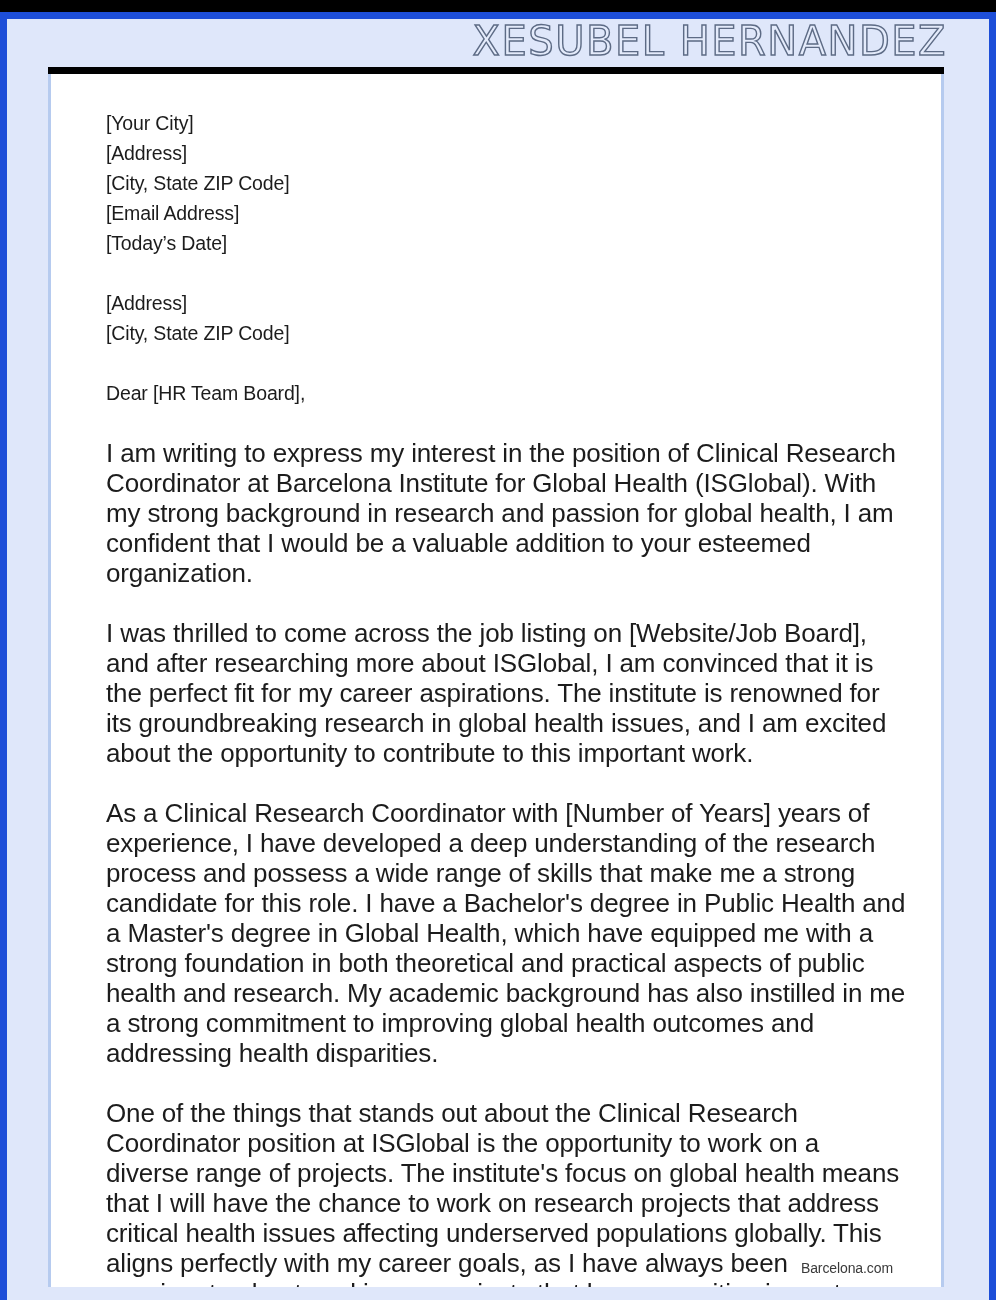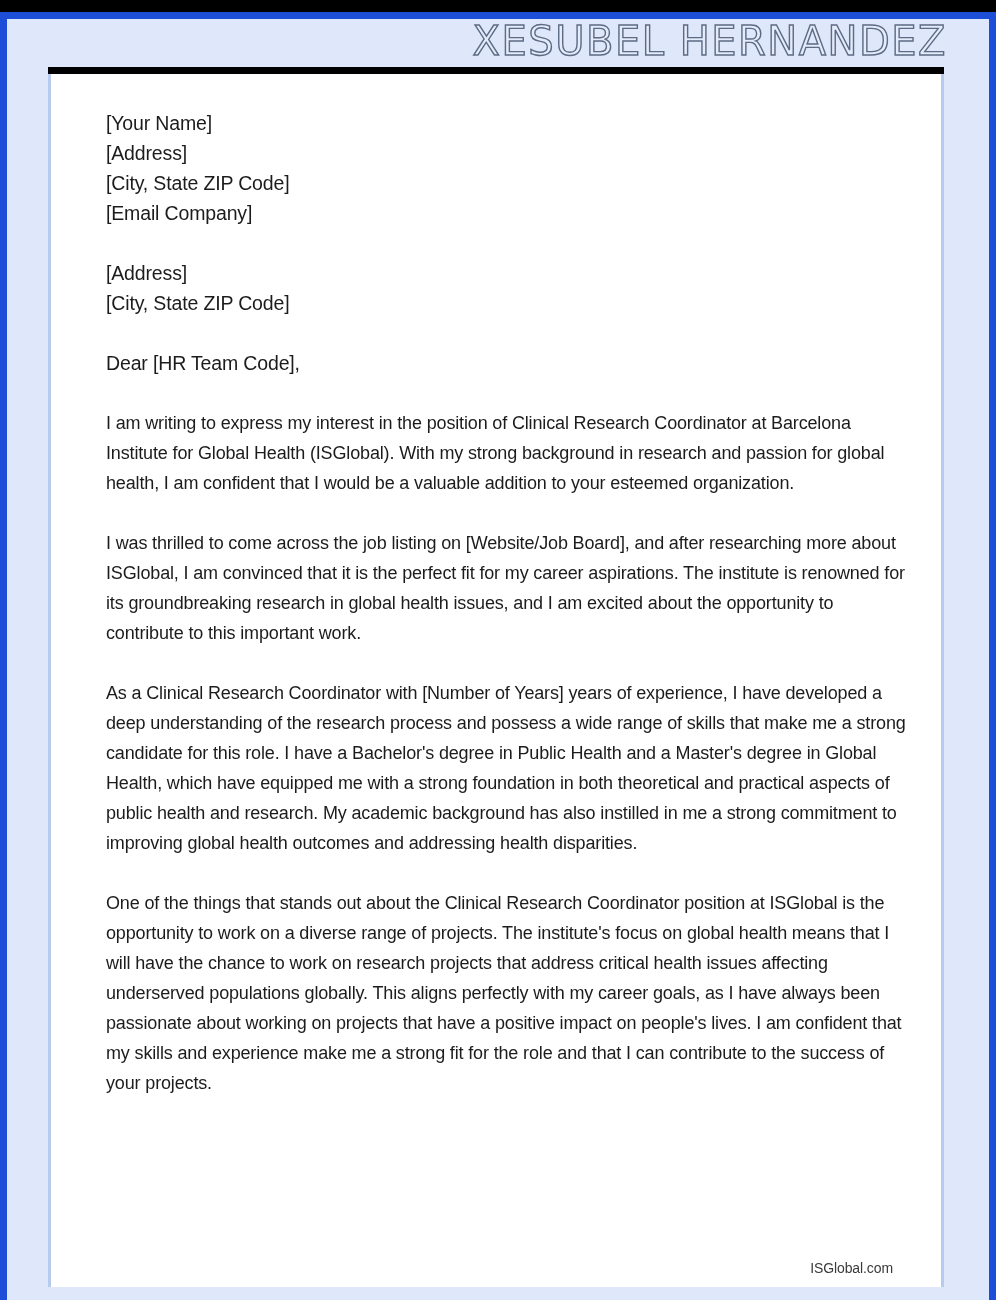--- a/index.html
+++ b/index.html
@@ -99,21 +99,21 @@
 
   .block {
     margin: 0 0 30px 0;
   }
   .block:last-child {
     margin-bottom: 0;
   }
 
   p.para {
     margin: 0 0 30px 0;
-    font-size: 18px;
+    font-size: 26px;
     line-height: 30px;
     color: #1c1c1c;
     letter-spacing: -0.15px;
     text-align: left;
   }
 
   #watermark {
     position: absolute;
     right: 48px;
     bottom: 10px;
@@ -147,42 +147,43 @@
       <div id="doc-title">XESUBEL HERNANDEZ</div>
     </div>
 
     <div id="page-top-rule"></div>
 
     <div id="page">
 
       <div id="page-body">
 
         <div class="block">
-          <div class="line">[Your Name]</div>
+          <div class="line">[Your City]</div>
           <div class="line">[Address]</div>
           <div class="line">[City, State ZIP Code]</div>
-          <div class="line">[Email Company]</div>
+          <div class="line">[Email Address]</div>
+          <div class="line">[Today’s Date]</div>
         </div>
 
         <div class="block">
           <div class="line">[Address]</div>
           <div class="line">[City, State ZIP Code]</div>
         </div>
 
         <div class="block">
-          <div class="line">Dear [HR Team Code],</div>
+          <div class="line">Dear [HR Team Board],</div>
         </div>
 
         <p class="para">I am writing to express my interest in the position of Clinical Research Coordinator at Barcelona Institute for Global Health (ISGlobal). With my strong background in research and passion for global health, I am confident that I would be a valuable addition to your esteemed organization.</p>
         <p class="para">I was thrilled to come across the job listing on [Website/Job Board], and after researching more about ISGlobal, I am convinced that it is the perfect fit for my career aspirations. The institute is renowned for its groundbreaking research in global health issues, and I am excited about the opportunity to contribute to this important work.</p>
         <p class="para">As a Clinical Research Coordinator with [Number of Years] years of experience, I have developed a deep understanding of the research process and possess a wide range of skills that make me a strong candidate for this role. I have a Bachelor's degree in Public Health and a Master's degree in Global Health, which have equipped me with a strong foundation in both theoretical and practical aspects of public health and research. My academic background has also instilled in me a strong commitment to improving global health outcomes and addressing health disparities.</p>
         <p class="para">One of the things that stands out about the Clinical Research Coordinator position at ISGlobal is the opportunity to work on a diverse range of projects. The institute's focus on global health means that I will have the chance to work on research projects that address critical health issues affecting underserved populations globally. This aligns perfectly with my career goals, as I have always been passionate about working on projects that have a positive impact on people's lives. I am confident that my skills and experience make me a strong fit for the role and that I can contribute to the success of your projects.</p>
 
       </div>
 
-      <div id="watermark">ISGlobal.com</div>
+      <div id="watermark">Barcelona.com</div>
 
     </div>
 
     <div id="overflow-line">In my current role as a Clinical Research Coordinator at [Current Company], I have gained</div>
 
   </div>
 </div>
 
 </body></html>

